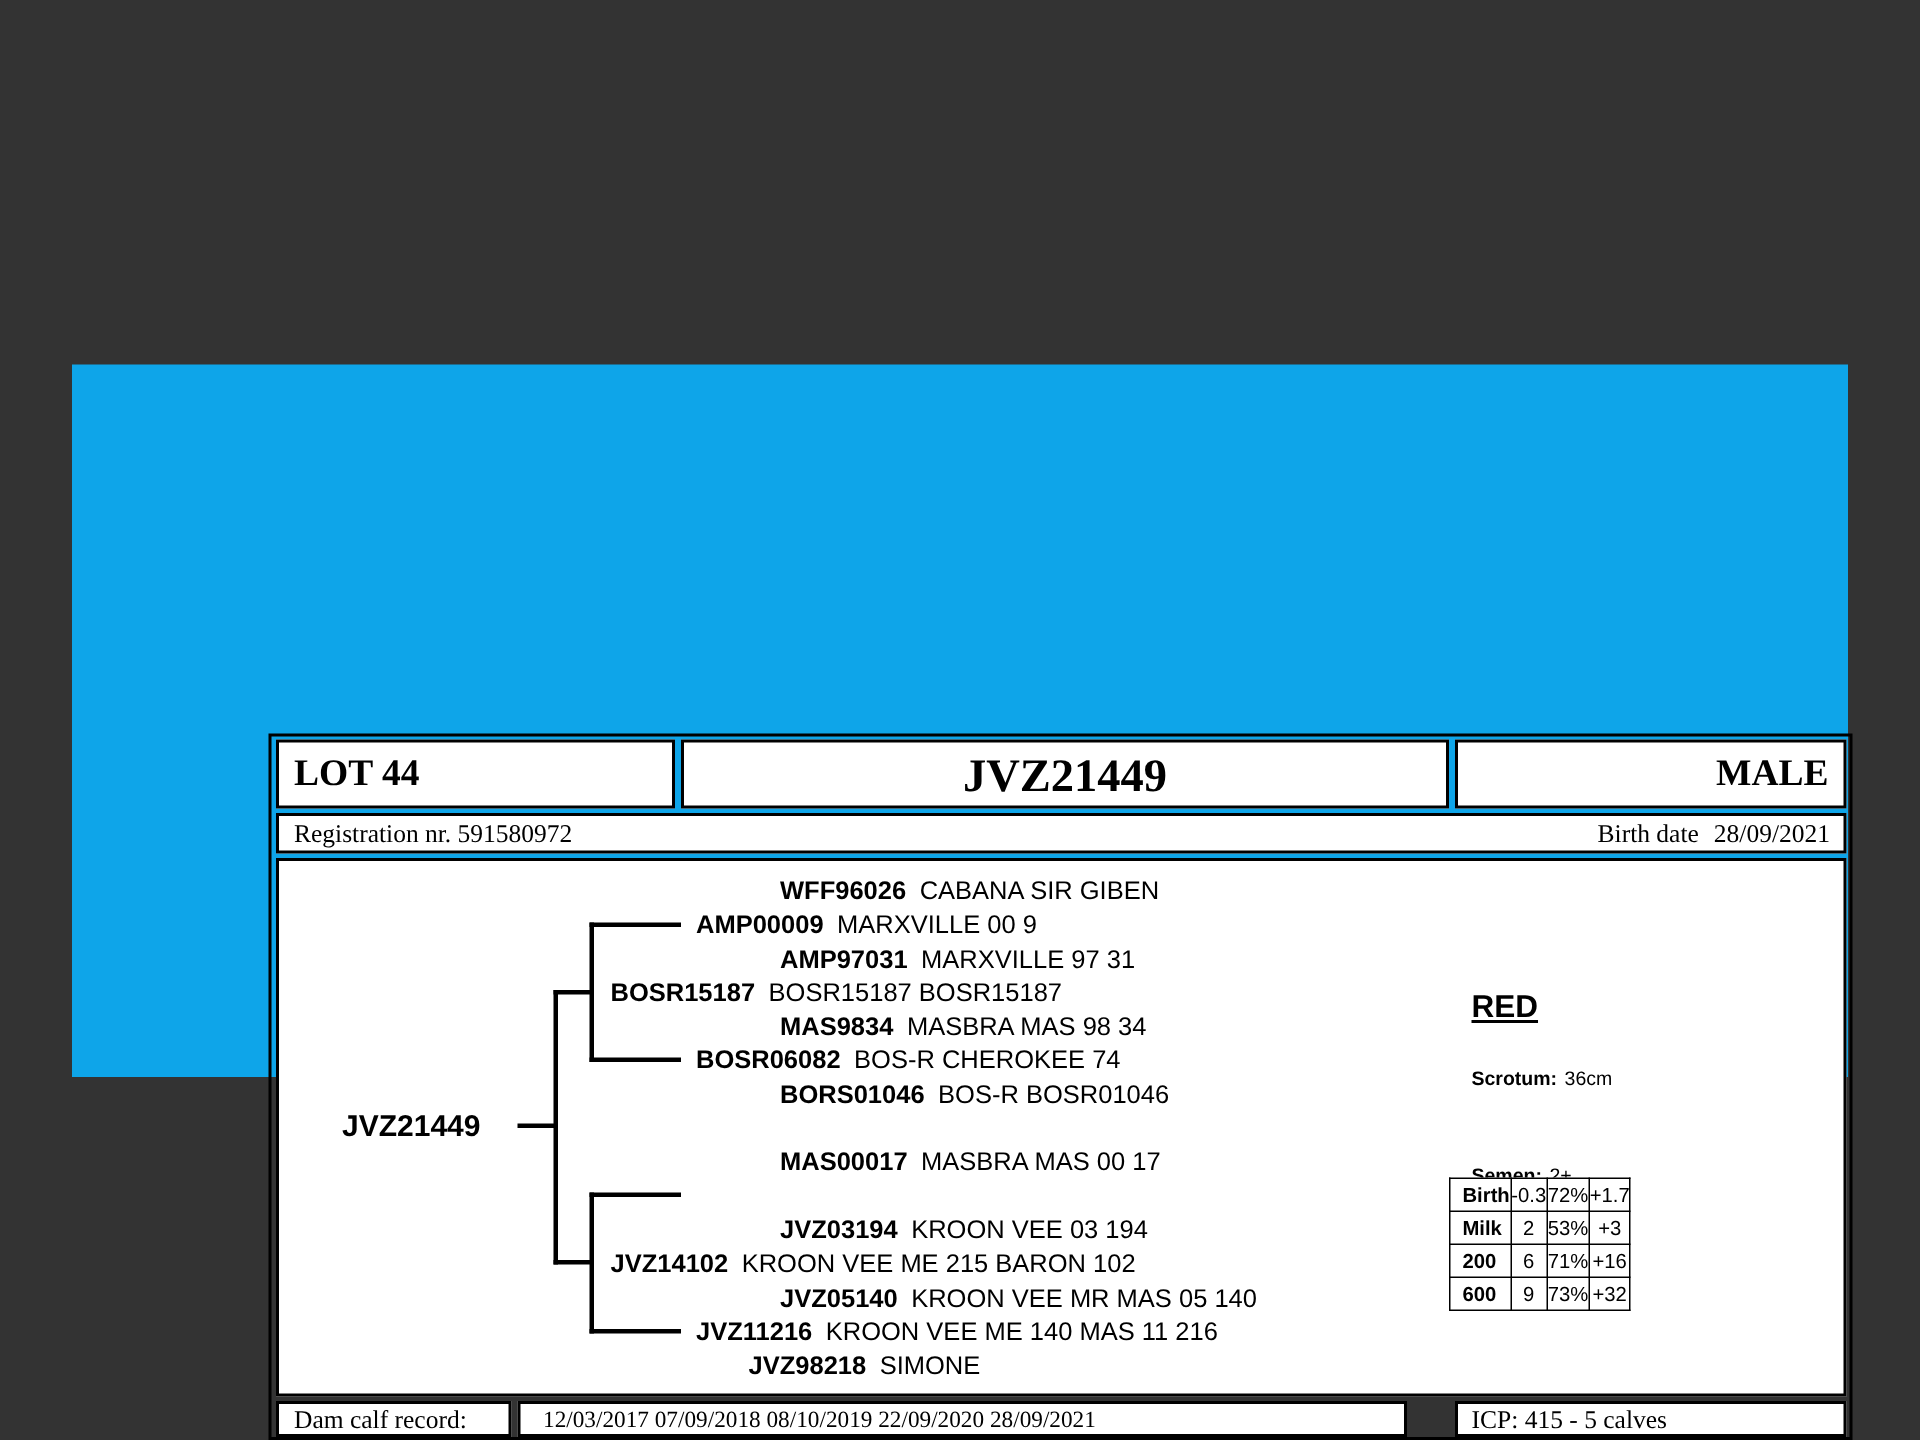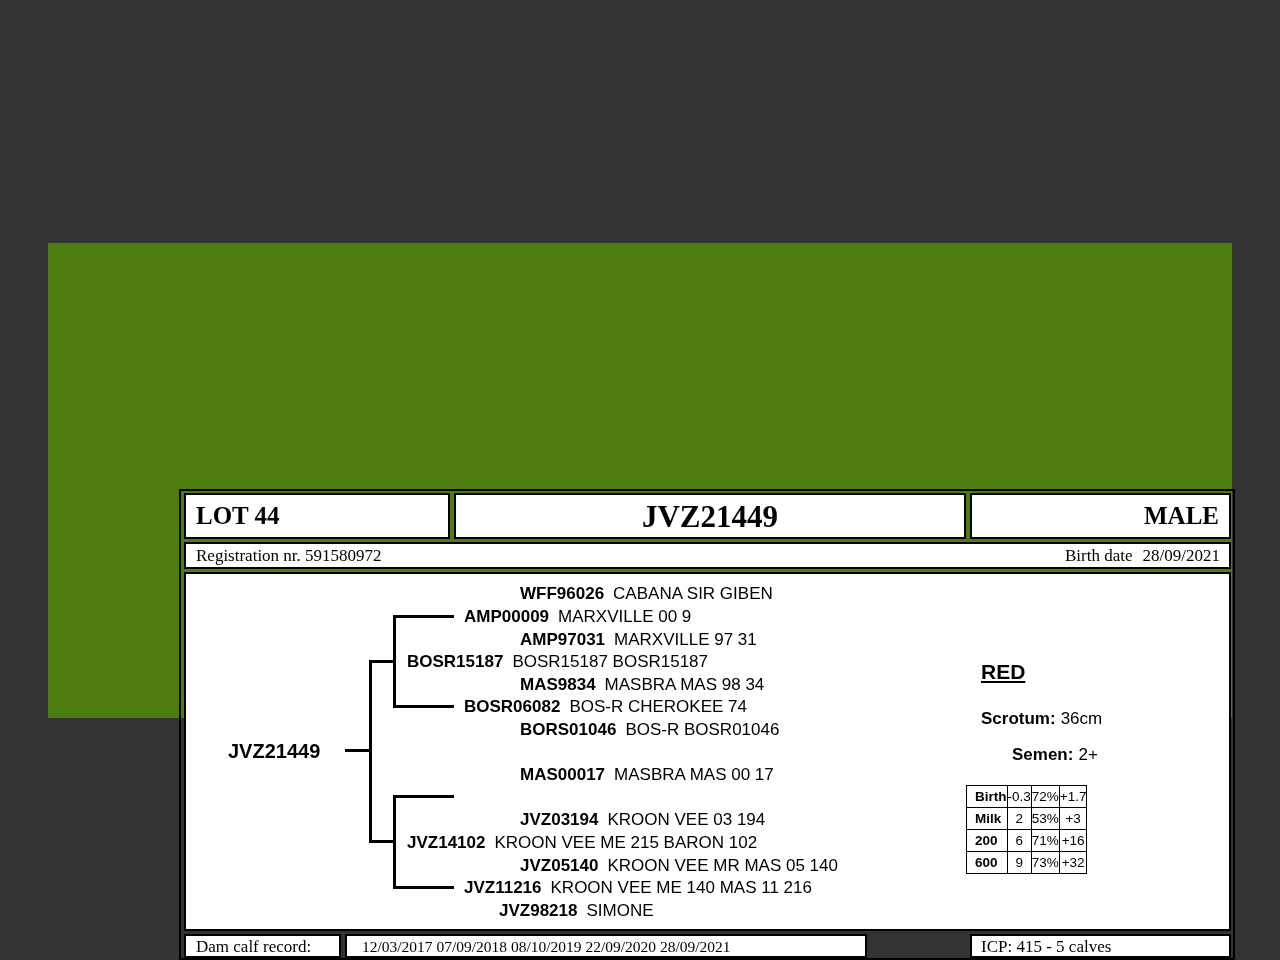--- a/index.html
+++ b/index.html
@@ -7,21 +7,21 @@
     padding: 0;
     width: 1280px;
     height: 960px;
     background: #333333;
     font-family: "Liberation Serif", serif;
   }
   .page {
     position: absolute;
     left: 48px; top: 243px;
     width: 1184px; height: 475px;
-    background: #4d7c0f;
+    background: #0ea5e9;
   }
   .card-outer {
     position: absolute;
     left: 131px; top: 246px;
     width: 1056px; height: 471px;
     border: 2px solid #000;
     box-sizing: border-box;
   }
   .cell {
     position: absolute;
@@ -38,21 +38,21 @@
   .male-box   { left: 922px; top: 250px; width: 261px; height: 46px;
                 font-size: 25px; font-weight: bold; line-height: 42px; text-align: right; padding-right: 10px; }
   .reg-box    { left: 136px; top: 299px; width: 1047px; height: 27px;
                 font-size: 17px; line-height: 24px; }
   .reg-left   { position: absolute; left: 10px; top: 0; }
   .reg-right  { position: absolute; right: 9px; top: 0; }
   .reg-right .gap { display: inline-block; width: 10px; }
   .main-box   { left: 136px; top: 329px; width: 1047px; height: 359px; }
   .dam-label-box { left: 136px; top: 691px; width: 157px; height: 24px;
                    font-size: 17px; line-height: 21px; padding-left: 10px; }
-  .dates-box  { left: 297px; top: 691px; width: 522px; height: 24px;
+  .dates-box  { left: 297px; top: 691px; width: 593px; height: 24px;
                 font-size: 15.5px; line-height: 21px; padding-left: 15px; }
   .icp-box    { left: 922px; top: 691px; width: 261px; height: 24px;
                 font-size: 17px; line-height: 21px; padding-left: 9px; }
 
   
   .ped-row {
     position: absolute;
     height: 22px; line-height: 22px;
     font-family: "Liberation Sans", sans-serif;
     font-size: 17px;
@@ -73,26 +73,26 @@
 
   
   .color-line {
     position: absolute; left: 933px; top: 416px;
     font-family: "Liberation Sans", sans-serif;
     font-size: 21px; font-weight: bold; line-height: 26px; text-decoration: underline;
   }
   .info-line {
     position: absolute; left: 933px;
     font-family: "Liberation Sans", sans-serif;
-    font-size: 17px; line-height: 22px; white-space: nowrap;
+    font-size: 13px; line-height: 22px; white-space: nowrap;
   }
   .info-line .lbl { font-weight: bold; }
   .info-line .val { margin-left: 5px; }
   .scrotum-line { top: 465px; }
-  .semen-line { top: 501px; margin-left: 31px; }
+  .semen-line { top: 530px; }
 
   
   .ebv-table {
     position: absolute; left: 918px; top: 542px;
     border-collapse: collapse;
     font-family: "Liberation Sans", sans-serif;
     font-size: 13.5px;
     background: #fff;
   }
   .ebv-table th, .ebv-table td {

